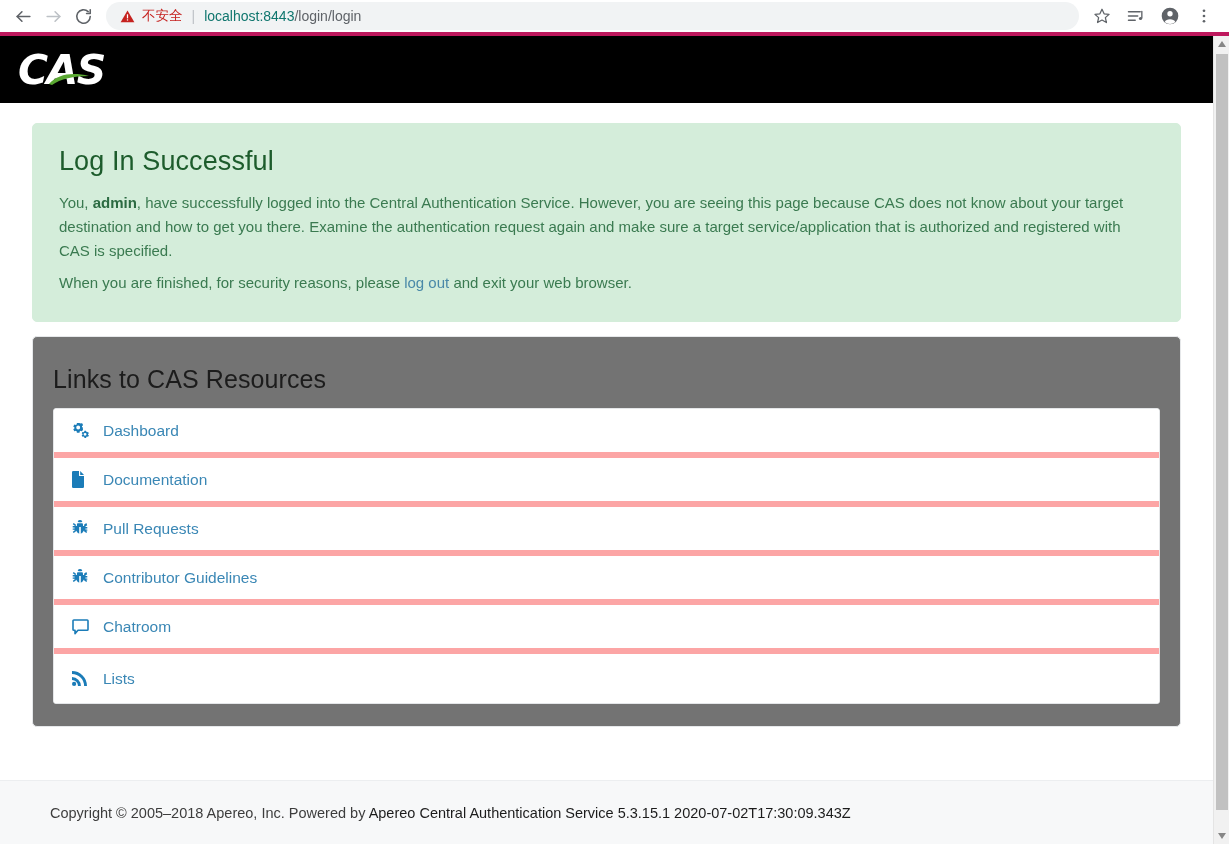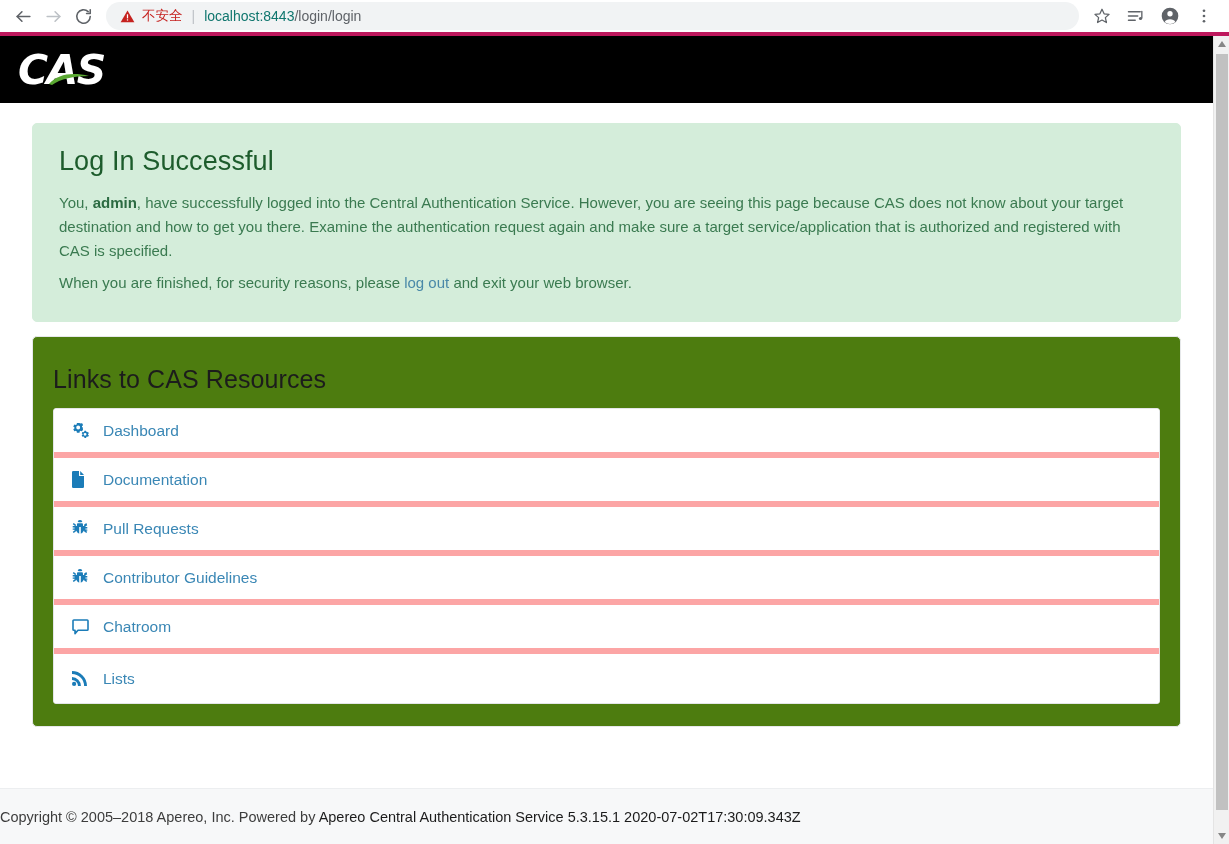--- a/index.html
+++ b/index.html
@@ -138,21 +138,21 @@
   .alert-success p + p { margin-top: 8px; }
   .alert-success b { color: #2c6b42; font-weight: bold; }
   .alert-success a {
     color: #4a89a8;
     text-decoration: none;
   }
 
   
   .panel {
     margin-top: 14px;
-    background: #4d7c0f;
+    background: #737373;
     border: 1px solid #e6e8ea;
     border-radius: 5px;
     padding: 22px 20px 22px 20px;
   }
   .panel h3 {
     font-size: 25px;
     font-weight: normal;
     color: #1c1c1c;
     margin: 6px 0 14px 0;
     letter-spacing: 0.1px;
@@ -189,25 +189,26 @@
     color: #3a87b5;
     text-decoration: none;
   }
 
   
   .site-footer {
     position: absolute;
     left: 0;
     bottom: 0;
     width: 1213px;
-    height: 56px;
+    height: 64px;
     background: #f7f8f9;
     border-top: 1px solid #eceef0;
     display: flex;
     align-items: center;
+    padding-left: 50px;
   }
   .site-footer .copy {
     font-size: 14.5px;
     color: #3d3d3d;
   }
   .site-footer .copy b { font-weight: normal; color: #1c1c1c; }
 
   
   .scrollbar {
     position: absolute;

